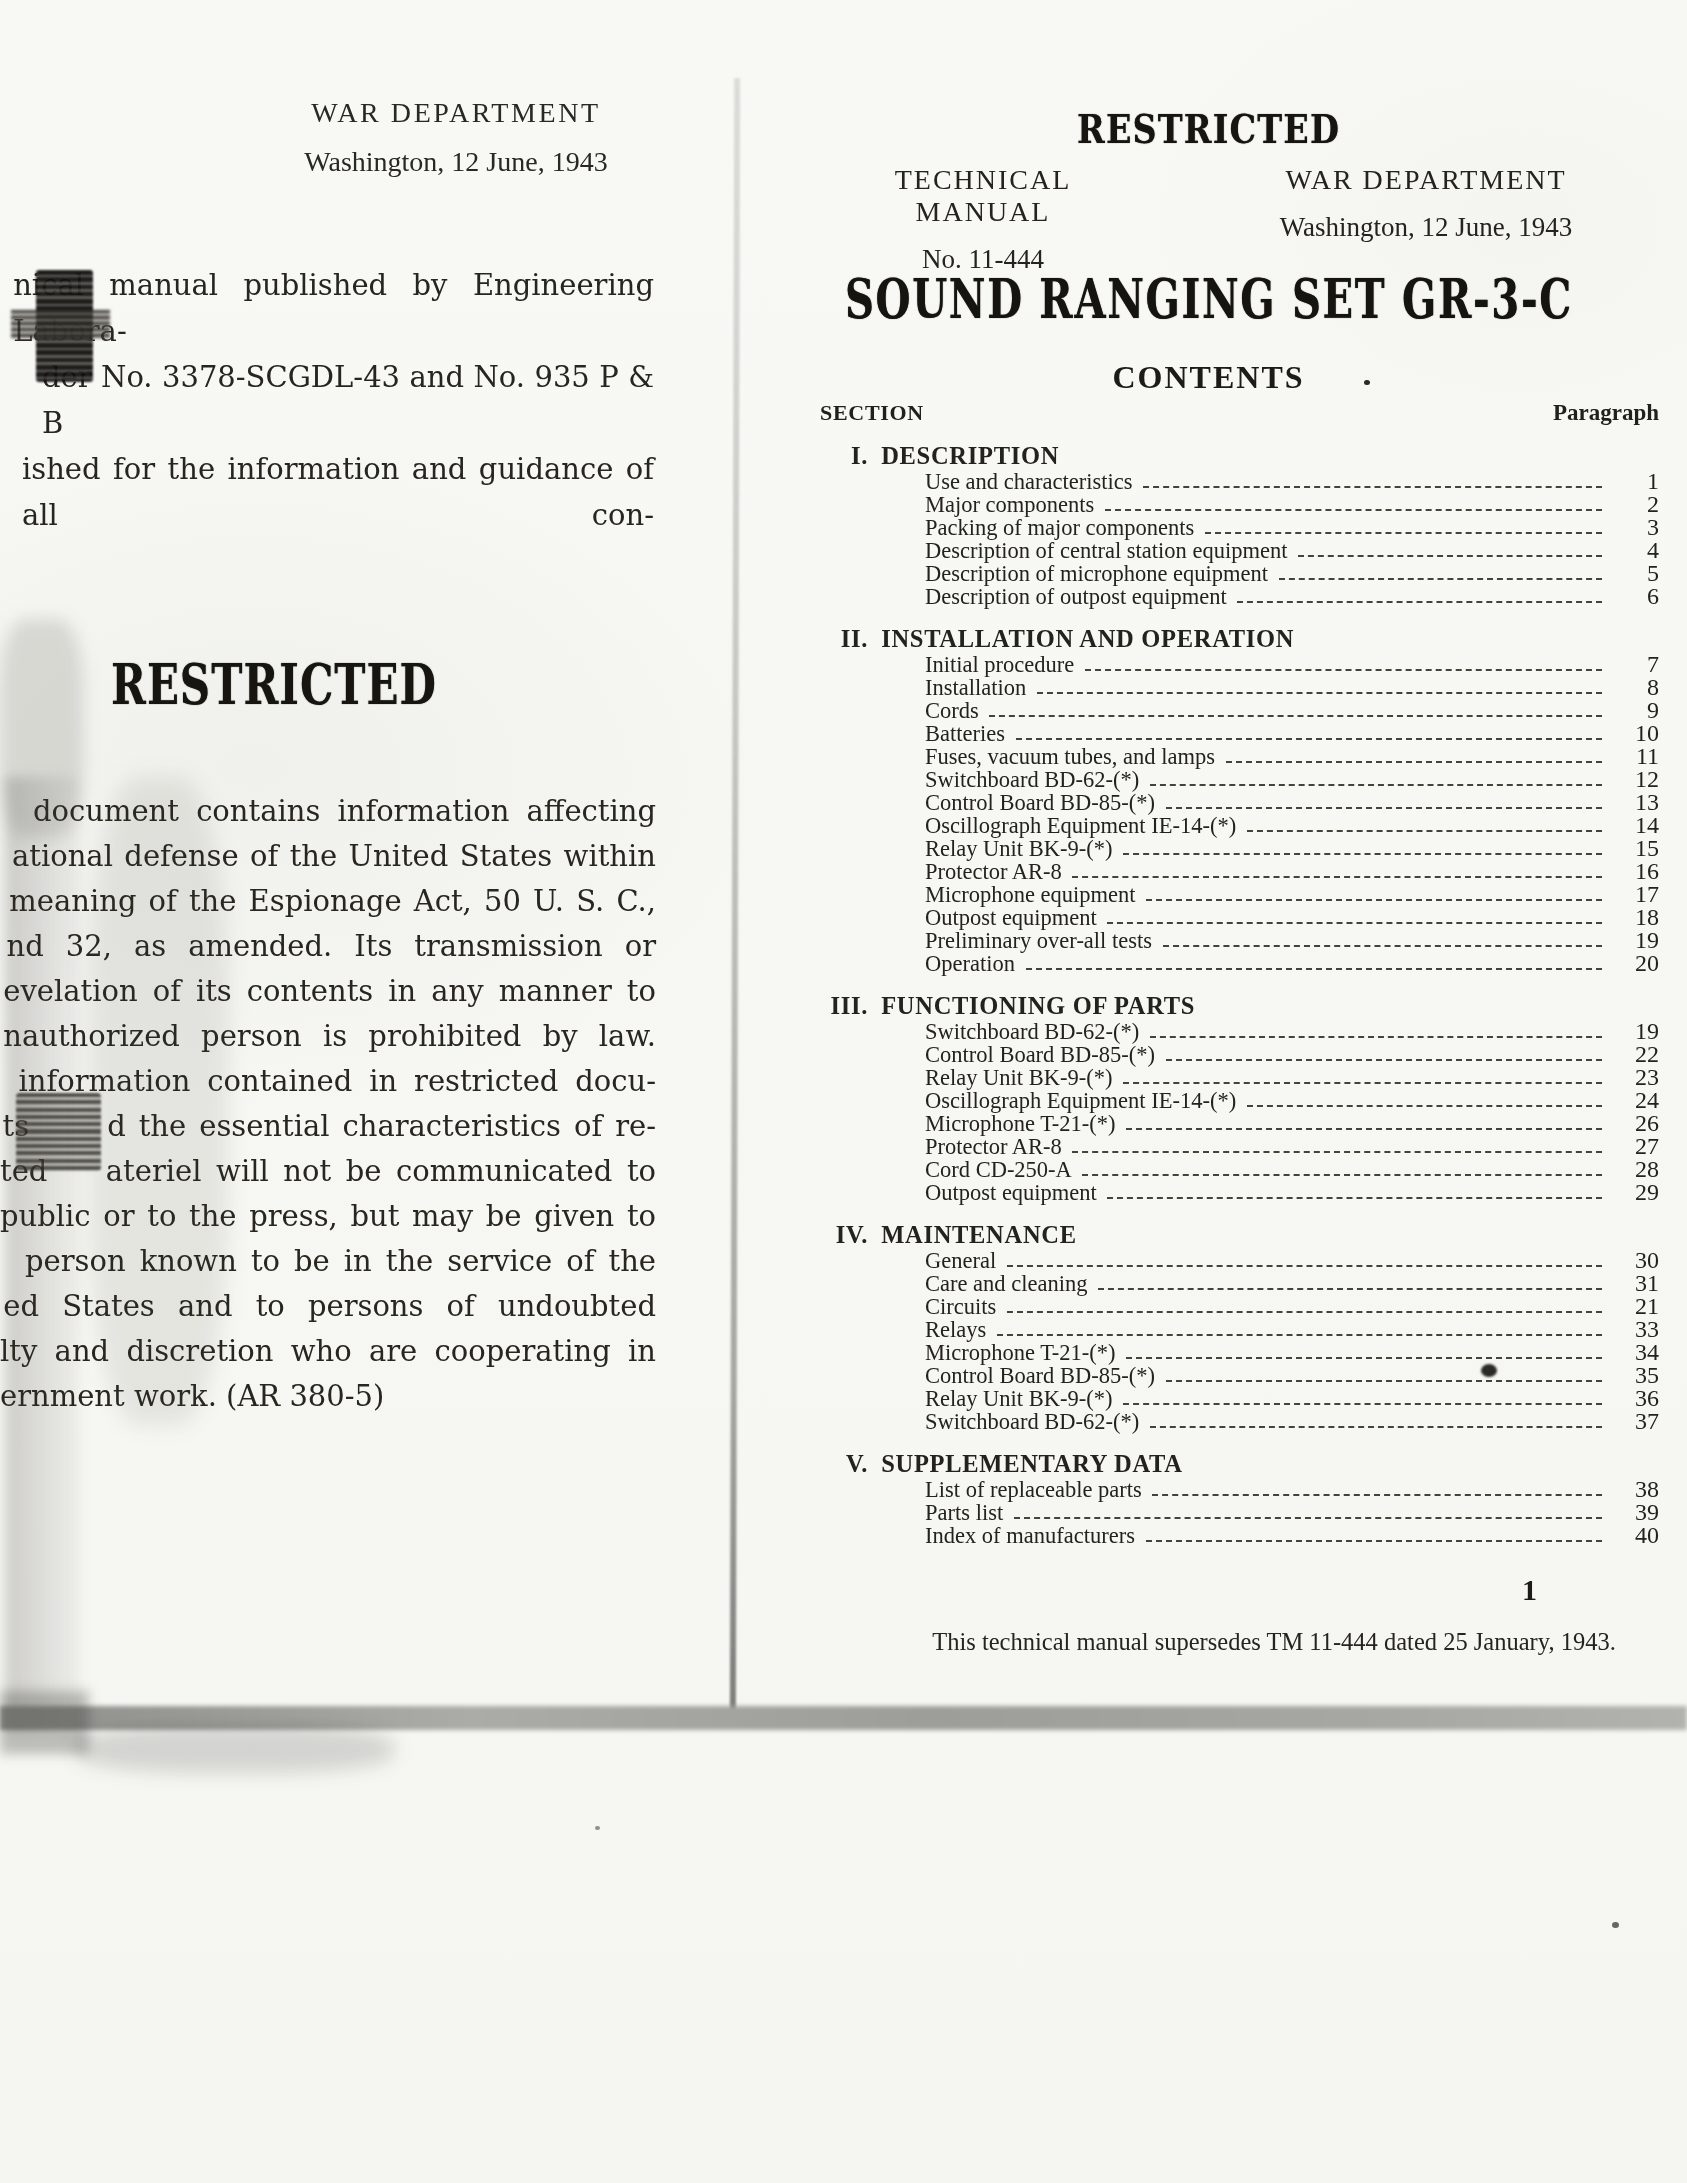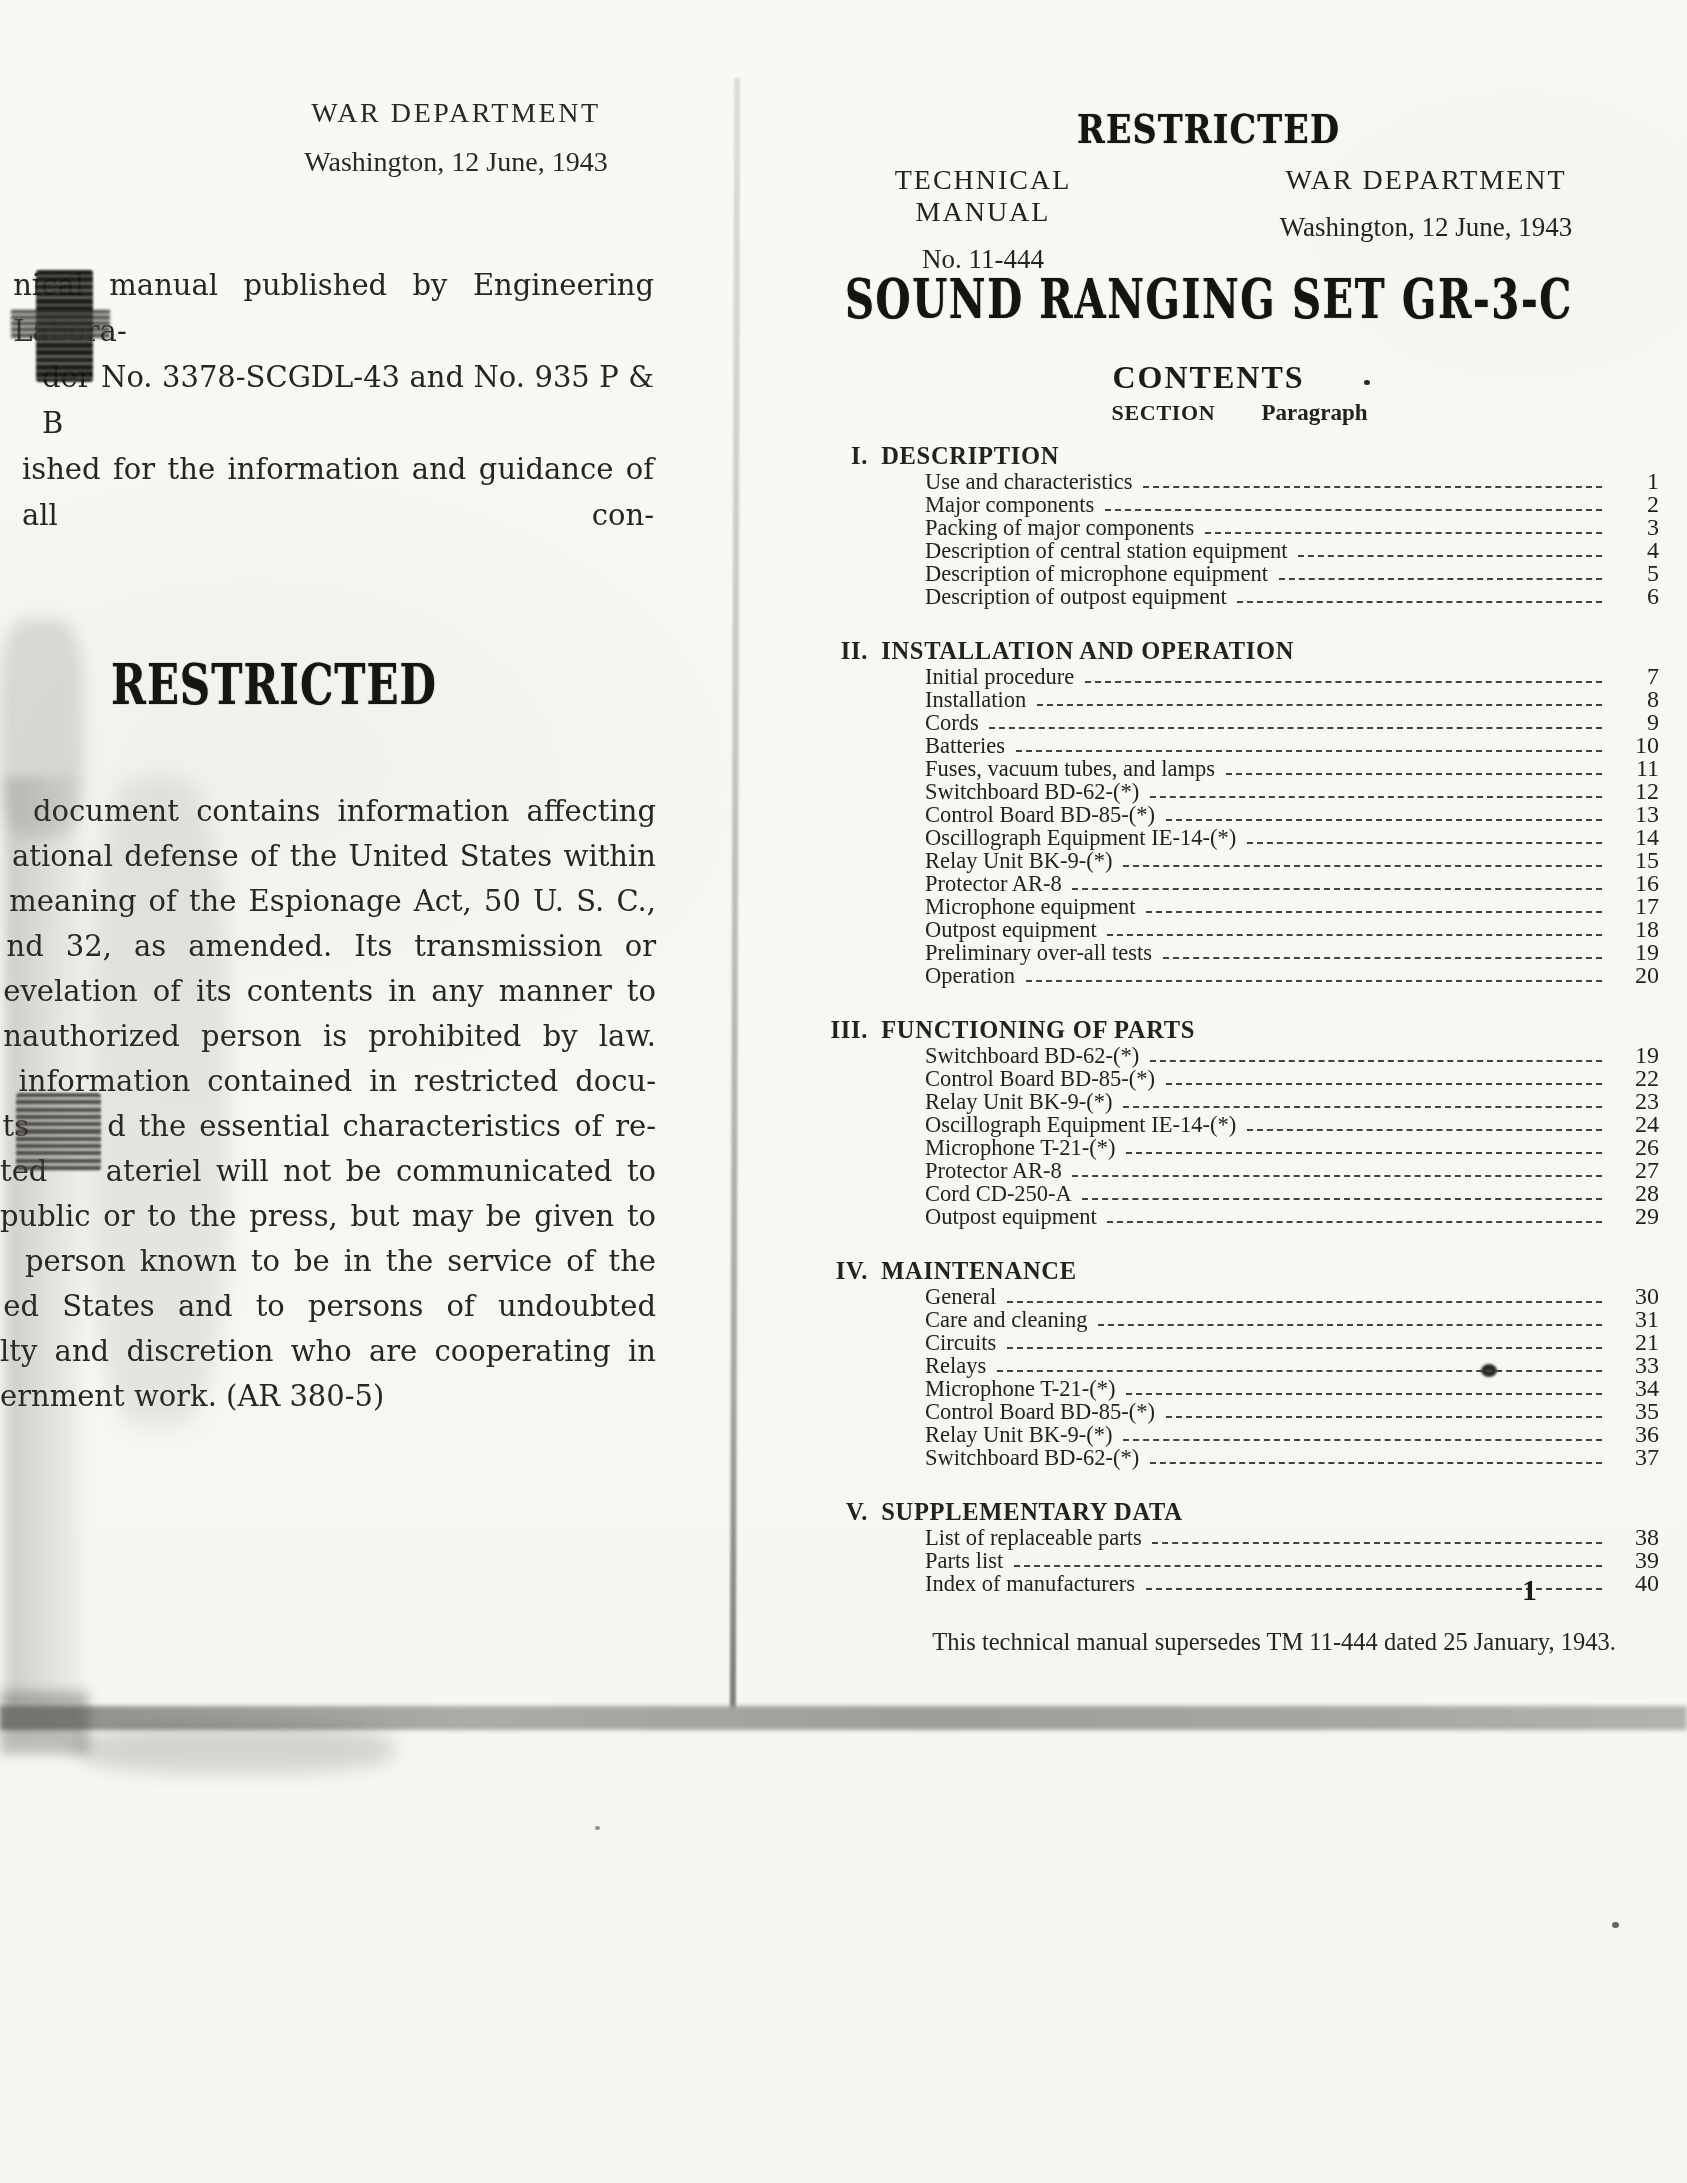--- a/index.html
+++ b/index.html
@@ -31,25 +31,25 @@
     letter-spacing:1.3px;color:#17150f;transform:scale(0.88,1.05);text-shadow:0 0 1px rgba(20,18,12,.8);}
   .tm-block{position:absolute;left:824px;top:164px;width:318px;text-align:center;}
   .wd-block{position:absolute;left:1254px;top:164px;width:344px;text-align:center;}
   .hdr-caps{font-size:28px;letter-spacing:2px;color:#25231c;}
   .hdr-sub{font-size:27px;margin-top:16px;color:#25231c;}
   .rp-title{position:absolute;left:730px;top:270px;width:957px;text-align:center;}
   .rp-title span{display:inline-block;font-family:"DejaVu Serif",serif;font-weight:bold;font-size:49px;
     letter-spacing:2px;color:#16140e;transform:scale(0.82,1.1);text-shadow:0 0 1px rgba(20,18,12,.8);}
   .contents-h{position:absolute;left:730px;top:359px;width:957px;text-align:center;}
   .contents-h span{display:inline-block;font-weight:bold;font-size:32px;letter-spacing:2px;color:#1d1b15;}
-  .secpar{position:absolute;left:820px;top:400px;width:839px;display:flex;justify-content:center;align-items:baseline;gap:46px;}
+  .secpar{position:absolute;left:820px;top:400px;width:839px;display:flex;justify-content:space-between;align-items:baseline;gap:46px;}
   .secpar .sec{font-weight:bold;font-size:22px;letter-spacing:0.7px;color:#22201a;}
   .secpar .par{font-weight:bold;font-size:23px;color:#22201a;}
   .toc{position:absolute;left:820px;top:442px;width:839px;color:#24221c;}
-  .toc-sec{margin-top:29px;}
+  .toc-sec{margin-top:17px;}
   .toc-sec:first-child{margin-top:0;}
   .sec-head{display:flex;align-items:baseline;font-weight:bold;font-size:24.5px;line-height:28px;letter-spacing:0.7px;}
   .sec-num{width:48px;text-align:right;margin-right:13.2px;flex:0 0 auto;}
   .toc-row{display:flex;align-items:baseline;padding-left:105px;line-height:23px;font-size:22.5px;}
   .toc-row .lbl{white-space:nowrap;}
   .toc-row .leader{flex:1 1 auto;margin:0 8px 4.6px 10.6px;border-bottom:2px dashed #45423a;min-width:33px;align-self:flex-end;}
   .toc-row .num{width:49px;text-align:right;font-size:24px;flex:0 0 auto;}
   .page-num{position:absolute;left:1522px;top:1573px;font-weight:bold;font-size:30px;color:#1d1b15;}
   .footer-note{position:absolute;left:867px;top:1628px;width:814px;text-align:center;font-size:24.5px;color:#26241e;}
   

